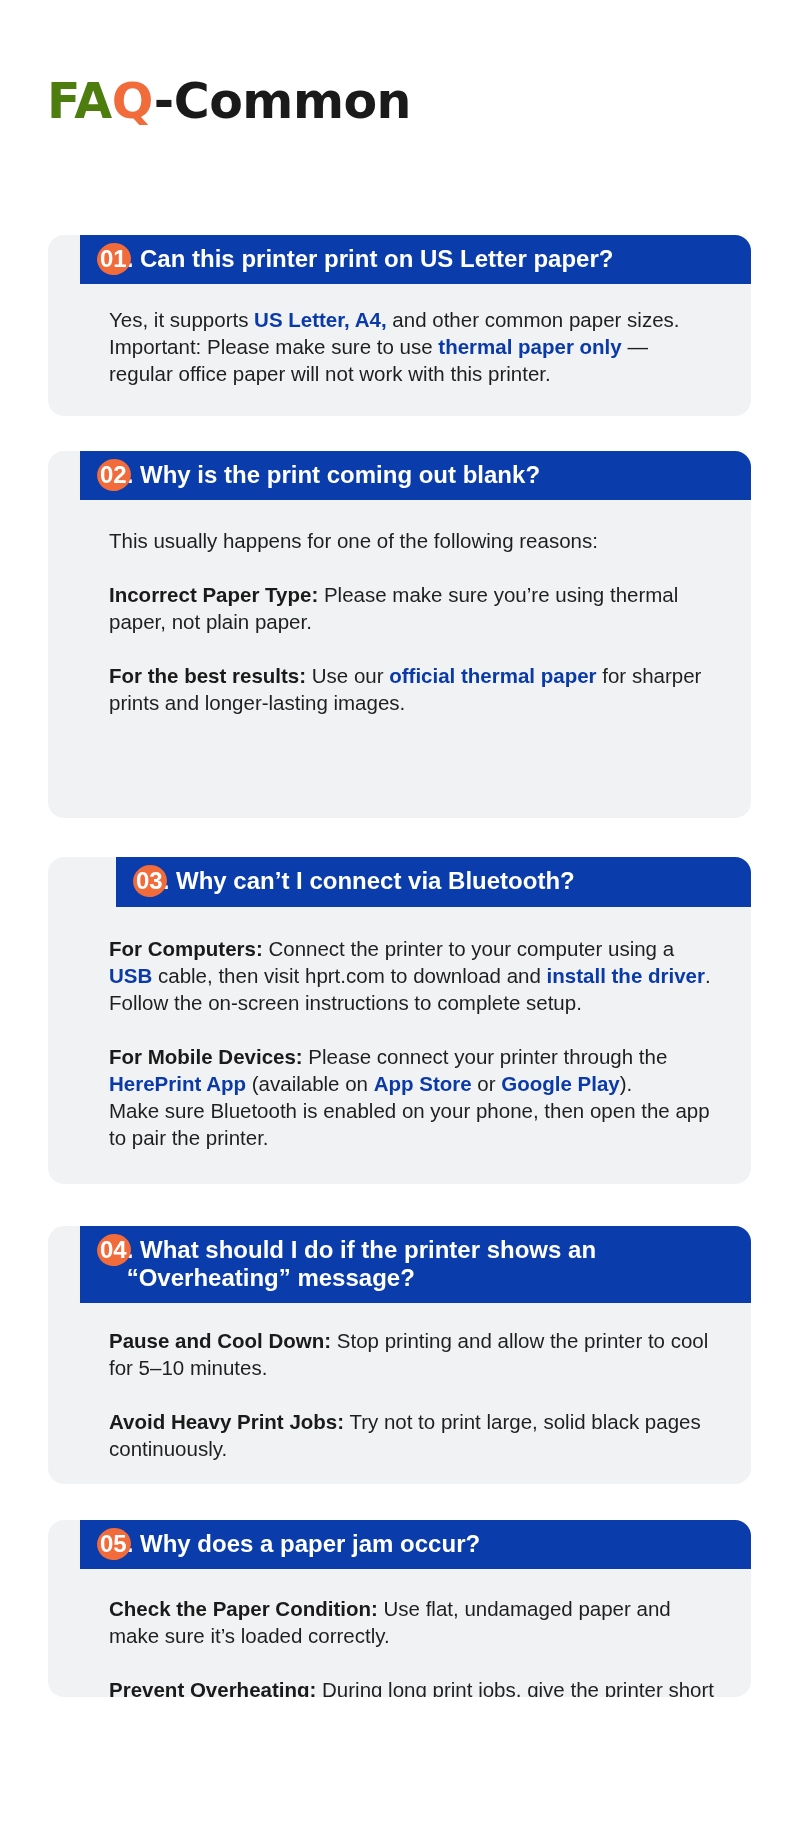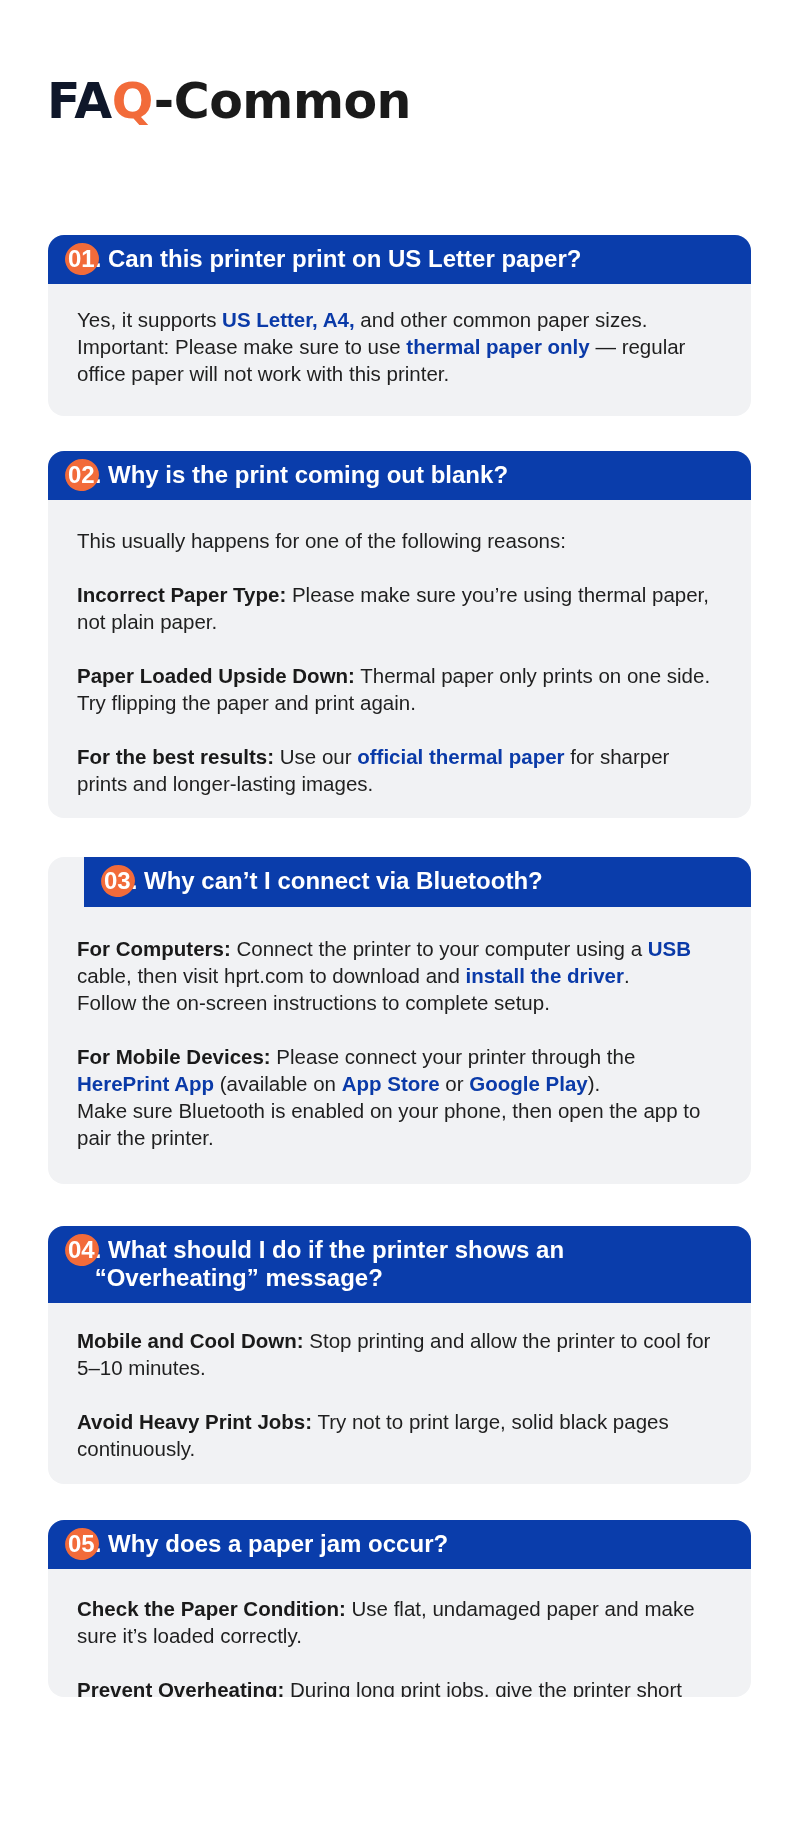--- a/index.html
+++ b/index.html
@@ -5,26 +5,26 @@
   * { box-sizing: border-box; margin: 0; padding: 0; }
   html, body { width: 800px; height: 1834px; background: #ffffff; overflow: hidden; }
   body { position: relative; font-family: "Liberation Sans", "DejaVu Sans", sans-serif; color: #1f1f1f; }
 
   .page-title {
     position: absolute; left: 47px; top: 76px; width: 700px;
     font-family: "DejaVu Sans", "Liberation Sans", sans-serif;
     font-weight: bold; font-size: 49px; line-height: 52px; letter-spacing: -0.5px;
     color: #1a1a1a;
   }
-  .page-title .t-blue { color: #0f172a; }
+  .page-title .t-blue { color: #4d7c0f; }
   .page-title .t-orange { color: #f26b3a; }
 
   .card {
     position: absolute; left: 48px; width: 703px;
-    border-radius: 16px; overflow: hidden; background: #f1f2f4;
+    border-radius: 16px; overflow: hidden; background: #f1f2f4; padding-left: 32px;
   }
   .card-header {
     background: #0a3dab; color: #ffffff;
     padding: 10px 20px 10px 20px;
     font-family: "Liberation Sans", sans-serif; font-weight: bold;
     font-size: 24px; line-height: 28px;
     display: flex; align-items: flex-start;
   }
   .num-wrap { position: relative; flex: 0 0 auto; margin-right: 0; }
   .num-badge {
@@ -67,21 +67,20 @@
   <div class="card-header" style="height:49px;">
     <span class="num-wrap">
       <span class="num-badge"></span>
       <span class="num-text">02</span>
     </span>
     <span class="q-text">. Why is the print coming out blank?</span>
   </div>
   <div class="card-body" style="padding-top:27px;">
       <p><span>This usually happens for one of the following reasons:</span></p>
       <p><span class="seg-bold">Incorrect Paper Type:</span><span> Please make sure you’re using thermal paper, not plain paper.</span></p>
-      <p><span class="seg-bold">Paper Loaded Upside Down:</span><span> Thermal paper only prints on one side. Try flipping the paper and print again.</span></p>
       <p><span class="seg-bold">For the best results:</span><span> Use our </span><span class="seg-link">official thermal paper</span><span> for sharper prints and longer-lasting images.</span></p>
     </div>
 </section>
 
 <section class="card" style="top:857px; height:327px;">
   <div class="card-header" style="height:50px;margin-left:36px;">
     <span class="num-wrap">
       <span class="num-badge"></span>
       <span class="num-text">03</span>
     </span>
@@ -95,21 +94,21 @@
 
 <section class="card" style="top:1226px; height:258px;">
   <div class="card-header" style="height:77px;">
     <span class="num-wrap">
       <span class="num-badge"></span>
       <span class="num-text">04</span>
     </span>
     <span class="q-text">. What should I do if the printer shows an “Overheating” message?</span>
   </div>
   <div class="card-body" style="padding-top:24px;">
-      <p><span class="seg-bold">Mobile and Cool Down:</span><span> Stop printing and allow the printer to cool for 5–10 minutes.</span></p>
+      <p><span class="seg-bold">Pause and Cool Down:</span><span> Stop printing and allow the printer to cool for 5–10 minutes.</span></p>
       <p><span class="seg-bold">Avoid Heavy Print Jobs:</span><span> Try not to print large, solid black pages continuously.</span></p>
     </div>
 </section>
 
 <section class="card" style="top:1520px; height:177px;">
   <div class="card-header" style="height:49px;">
     <span class="num-wrap">
       <span class="num-badge"></span>
       <span class="num-text">05</span>
     </span>

